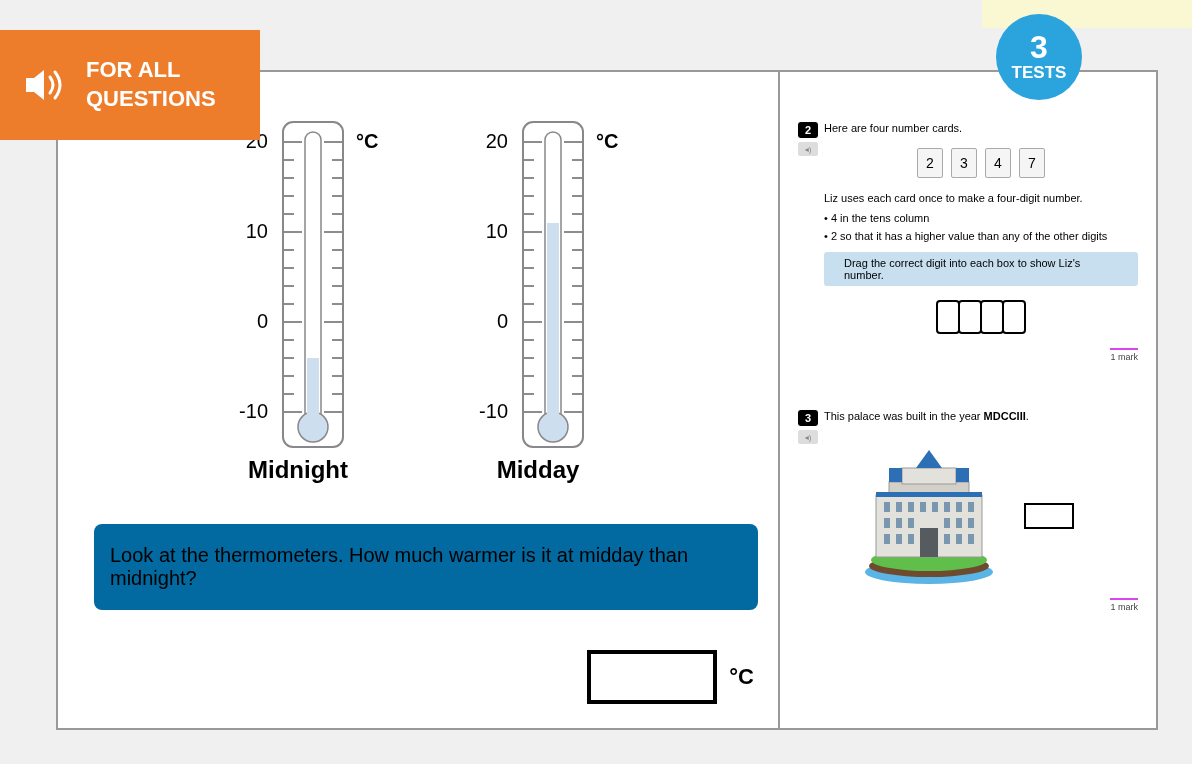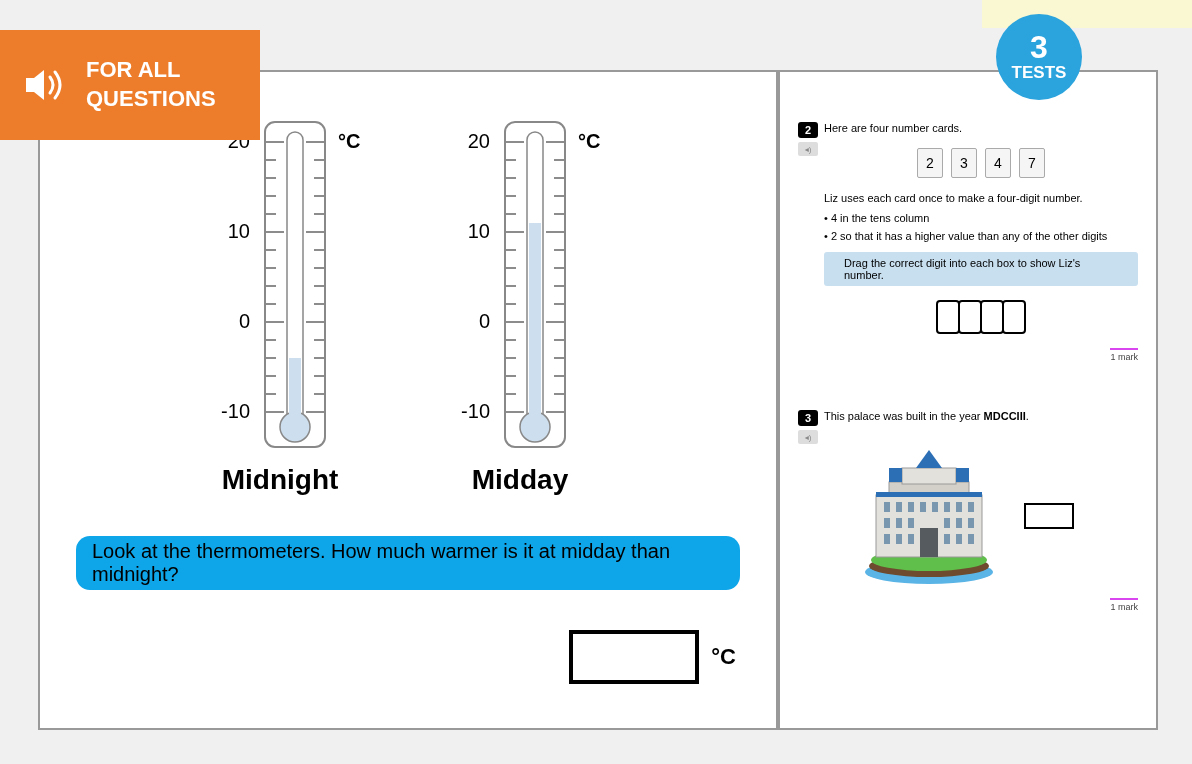--- a/index.html
+++ b/index.html
@@ -59,21 +59,21 @@
 }
 .badge-num { font-size: 32px; font-weight: bold; line-height: 1; }
 .badge-lbl { font-size: 17px; font-weight: bold; }
 .panel {
   position: absolute;
   background: #fff;
   border: 2px solid #999;
 }
 .panel-left {
   top: 70px;
-  left: 38px;
+  left: 56px;
   width: 740px;
   height: 660px;
   padding: 30px 20px 20px 20px;
 }
 .panel-right {
   top: 70px;
   left: 778px;
   width: 380px;
   height: 660px;
   padding: 50px 18px 20px 18px;
@@ -81,28 +81,27 @@
 }
 .thermos {
   display: flex;
   justify-content: flex-start;
   gap: 60px;
   margin-left: 130px;
   margin-top: 10px;
 }
 .thermo-block { text-align: center; }
 .thermo-lbl {
-  font-size: 28px;
+  font-size: 24px;
   font-weight: bold;
-  margin-top: 8px;
 }
 .question-box {
-  background: #0ea5e9;
-  border-radius: 14px;
-  padding: 4px 16px;
+  background: #0369a1;
+  border-radius: 8px;
+  padding: 20px 16px;
   font-size: 20px;
   margin: 40px 16px 0 16px;
 }
 .answer-row {
   display: flex;
   justify-content: flex-end;
   align-items: center;
   margin: 40px 20px 0 0;
 }
 .answer-box {

